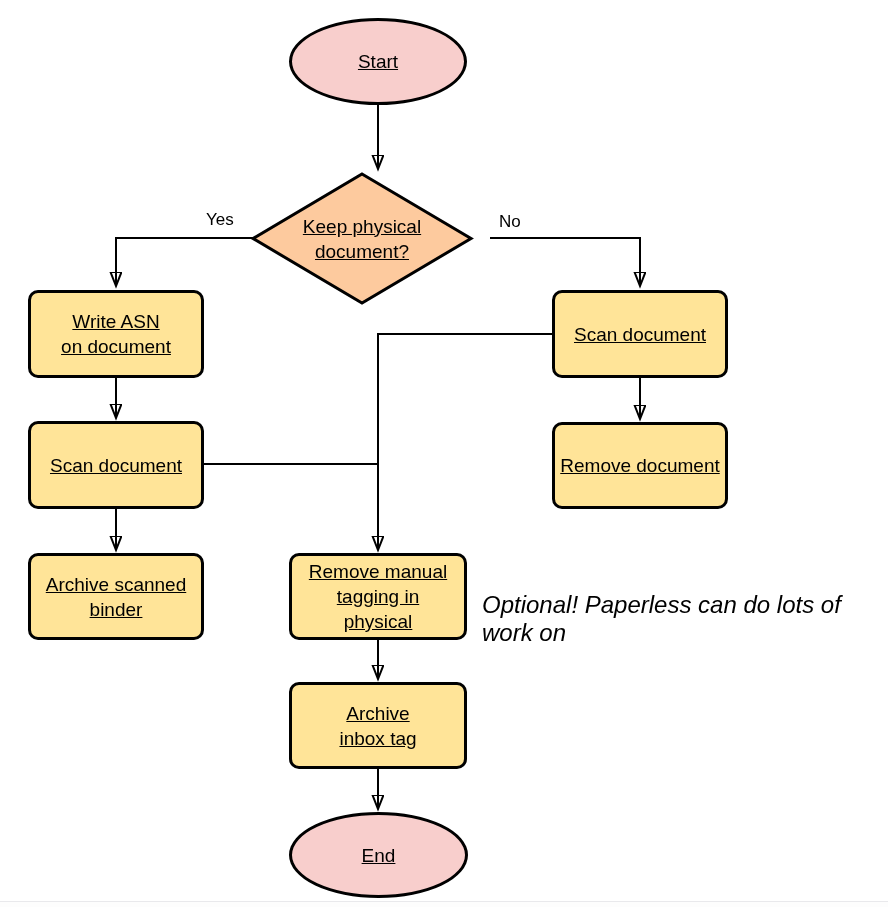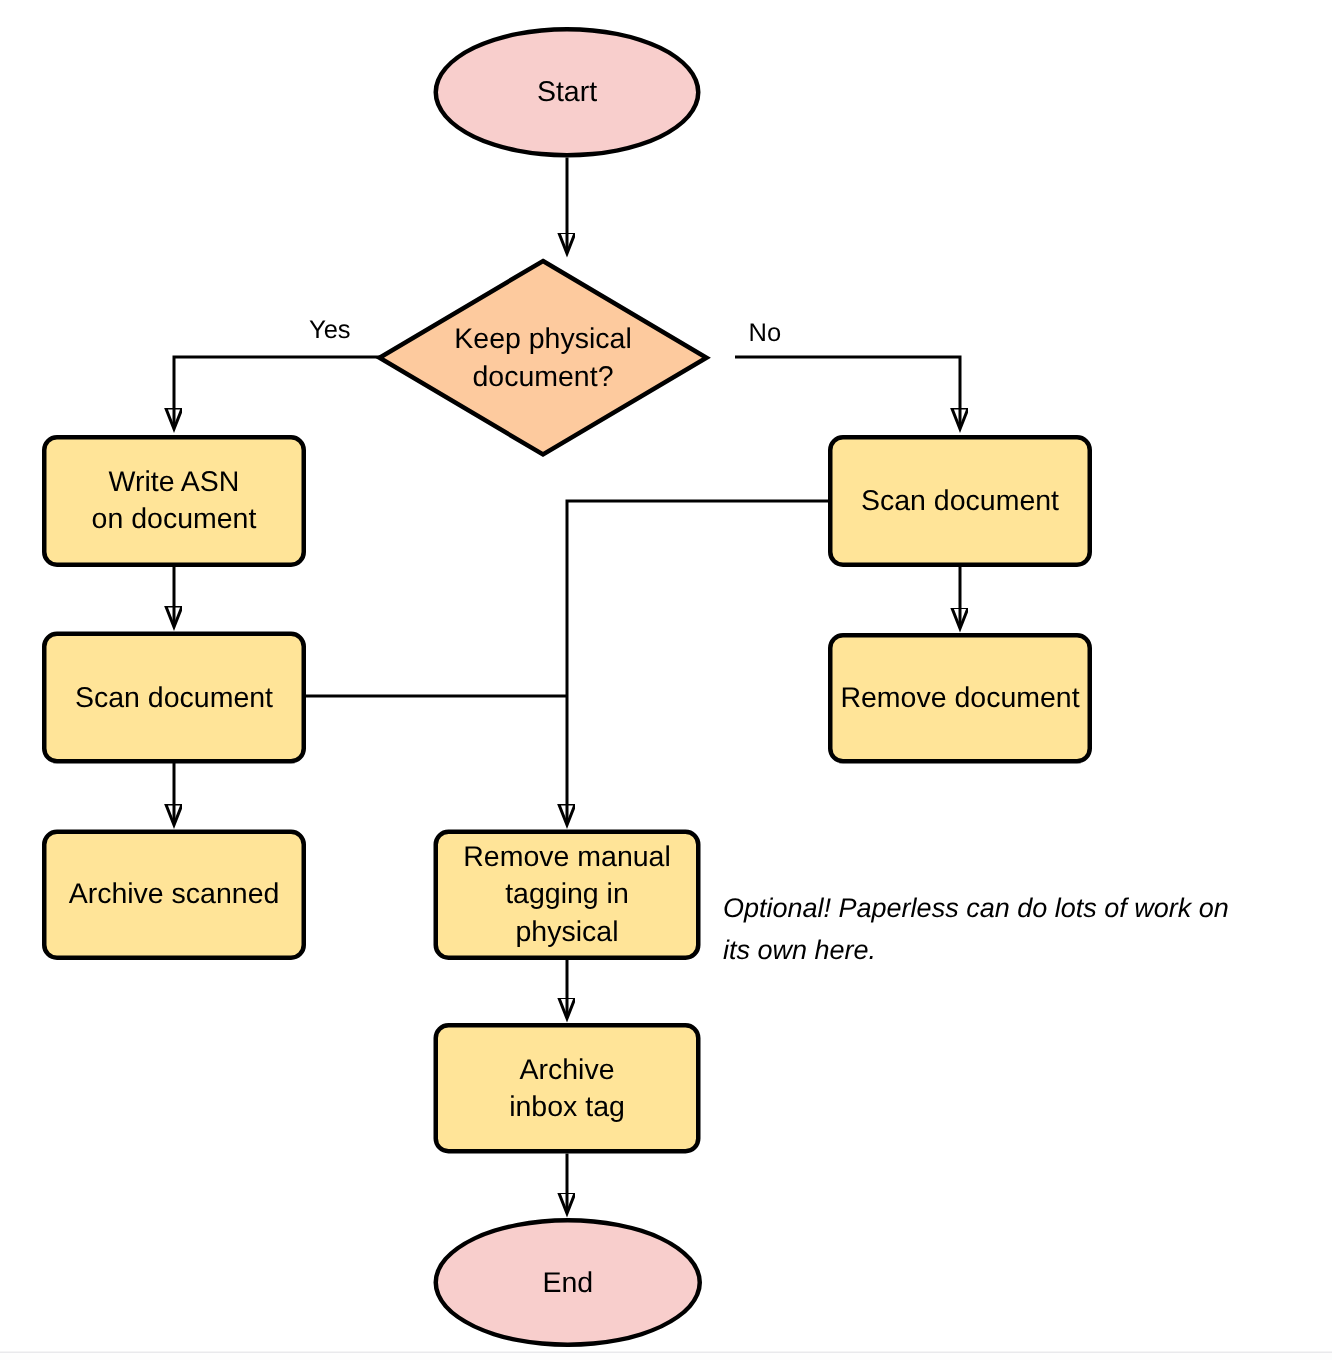--- a/index.html
+++ b/index.html
@@ -19,27 +19,27 @@
     border-radius:10px;
   }
   .terminator{
     background:var(--terminator-fill,#f8cecc);
     border:3px solid var(--stroke,#000);
     border-radius:50%;
   }
   .decision{background:transparent;border:none;}
   .decision svg{position:absolute;left:0;top:0;overflow:visible;}
   .decision .label{position:relative;z-index:1;}
-  .label{font-size:19px;line-height:25px;}
+  .label{font-size:19px;line-height:25px;text-decoration:underline;}
   .ln{display:block;}
   .edge-label{
     position:absolute;z-index:2;font-size:17px;line-height:20px;text-align:left;
   }
   .annotation{
-    position:absolute;z-index:2;font-size:18px;line-height:28px;font-style:italic;
+    position:absolute;z-index:2;font-size:24px;line-height:28px;font-style:italic;
   }
   .page-edge{
     position:absolute;left:0;right:0;top:901px;height:6px;z-index:0;
     border-top:1px solid #e9e9ec;background:#fdfdfd;
   }
 </style>
 </head>
 <body>
 
 <div class="canvas">
@@ -87,20 +87,21 @@
 
   <div class="node process" style="left:28px;top:421px;width:176px;height:88px">
     <div class="label">
       <span class="ln">Scan document</span>
     </div>
   </div>
 
   <div class="node process" style="left:28px;top:553px;width:176px;height:87px">
     <div class="label">
       <span class="ln">Archive scanned</span>
+      <span class="ln">binder</span>
     </div>
   </div>
 
   <div class="node process" style="left:552px;top:290px;width:176px;height:88px">
     <div class="label">
       <span class="ln">Scan document</span>
     </div>
   </div>
 
   <div class="node process" style="left:552px;top:422px;width:176px;height:87px">
@@ -128,17 +129,16 @@
     <div class="label">
       <span class="ln">End</span>
     </div>
   </div>
 
   <div class="edge-label" style="left:206px;top:210px;width:44px">Yes</div>
   <div class="edge-label" style="left:499px;top:212px;width:44px">No</div>
 
   <div class="annotation" style="left:482px;top:591px">
     <span class="ln">Optional! Paperless can do lots of work on</span>
-    <span class="ln">its own here.</span>
   </div>
 
   <div class="page-edge"></div>
 </div>
 
 </body></html>

